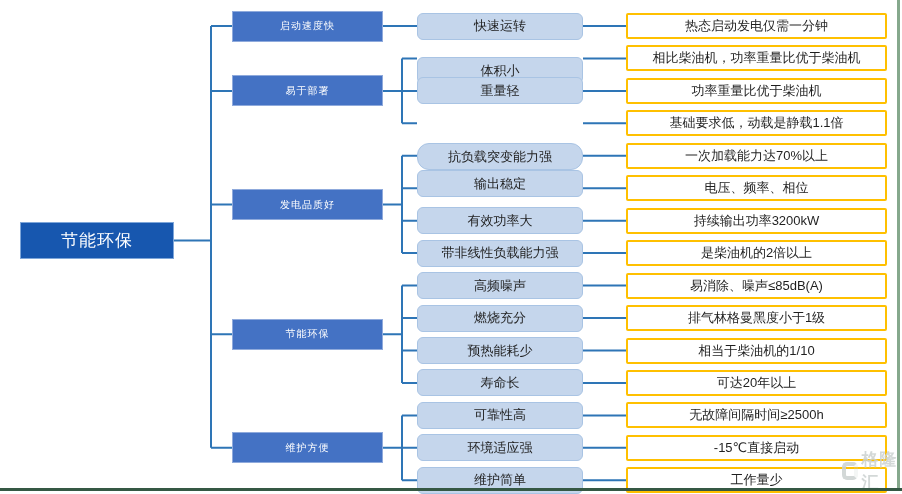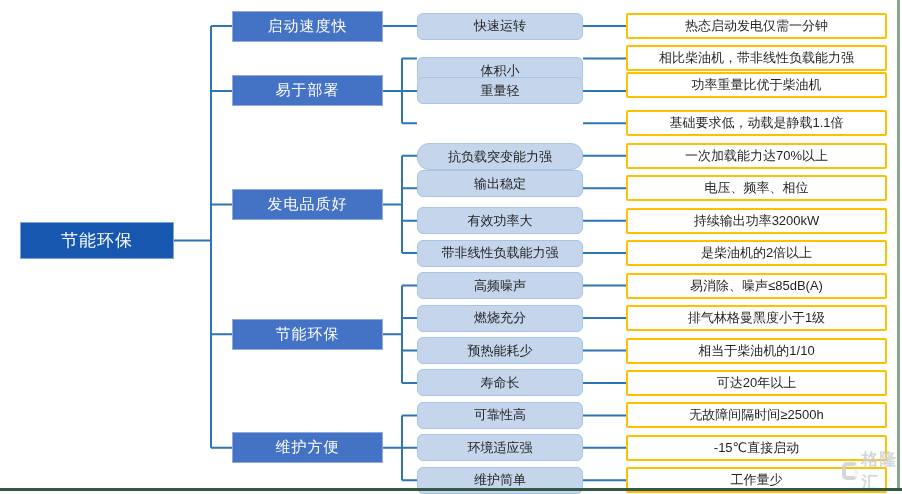--- a/index.html
+++ b/index.html
@@ -1,21 +1,21 @@
 <!DOCTYPE html>
 <html><head>
 <meta charset="utf-8">
 <style>
   html,body{margin:0;padding:0;background:#fff;}
   body{font-family:"Liberation Sans","DejaVu Sans",sans-serif;}
   .stage{position:relative;width:902px;height:494px;background:#ffffff;overflow:hidden;}
   .stage svg{position:absolute;left:0;top:0;}
   .box{position:absolute;box-sizing:border-box;display:flex;align-items:center;justify-content:center;text-align:center;white-space:nowrap;}
   .root-box{width:154px;height:37px;background:#1757AF;border:1px solid #7EA6D9;color:#ffffff;font-size:17px;letter-spacing:1px;}
-  .branch-box{left:232px;width:151px;height:31px;background:#4472C4;border:1px solid #8FAADC;color:#ffffff;font-size:15px;letter-spacing:1px;}
+  .branch-box{left:232px;width:151px;height:31px;background:#4472C4;border:1px solid #8FAADC;color:#ffffff;font-size:10px;letter-spacing:1px;}
   .feature-box{left:417px;width:166px;height:27px;background:#C5D6EC;border:1px solid #A9C4E4;border-radius:6px;color:#1f1f1f;font-size:13px;}
   .detail-box{left:626px;width:261px;height:26px;background:#ffffff;border:2px solid #FFC000;border-radius:2px;color:#1f1f1f;font-size:13px;}
   .edge-bottom{position:absolute;left:0;top:488px;width:902px;height:3px;background:#355844;}
   .edge-right{position:absolute;left:897px;top:0;width:3px;height:491px;background:#85A88C;}
   .watermark{position:absolute;left:818px;top:448px;display:flex;align-items:center;gap:4px;opacity:.85;margin-left:24px;}
   .wm-logo{width:18px;height:18px;box-sizing:border-box;border:4px solid #CCD2D1;border-right-color:rgba(204,210,209,.25);border-radius:5px;}
   .wm-text{color:#CCD2D1;font-size:17px;font-weight:bold;letter-spacing:1px;}
 </style>
 </head>
 <body>
@@ -54,22 +54,22 @@
   <div class="box feature-box" style="top:239.6px;">带非线性负载能力强</div>
   <div class="box feature-box" style="top:272.1px;">高频噪声</div>
   <div class="box feature-box" style="top:304.5px;">燃烧充分</div>
   <div class="box feature-box" style="top:337px;">预热能耗少</div>
   <div class="box feature-box" style="top:369.4px;">寿命长</div>
   <div class="box feature-box" style="top:401.9px;">可靠性高</div>
   <div class="box feature-box" style="top:434.3px;">环境适应强</div>
   <div class="box feature-box" style="top:466.8px;">维护简单</div>
 
   <div class="box detail-box" style="top:13px;">热态启动发电仅需一分钟</div>
-  <div class="box detail-box" style="top:45.4px;">相比柴油机，带非线性负载能力强</div>
-  <div class="box detail-box" style="top:72px;">功率重量比优于柴油机</div>
+  <div class="box detail-box" style="top:45.4px;">相比柴油机，功率重量比优于柴油机</div>
+  <div class="box detail-box" style="top:78px;">功率重量比优于柴油机</div>
   <div class="box detail-box" style="top:110.3px;">基础要求低，动载是静载1.1倍</div>
   <div class="box detail-box" style="top:142.8px;">一次加载能力达70%以上</div>
   <div class="box detail-box" style="top:175.2px;">电压、频率、相位</div>
   <div class="box detail-box" style="top:207.7px;">持续输出功率3200kW</div>
   <div class="box detail-box" style="top:240.1px;">是柴油机的2倍以上</div>
   <div class="box detail-box" style="top:272.6px;">易消除、噪声≤85dB(A)</div>
   <div class="box detail-box" style="top:305px;">排气林格曼黑度小于1级</div>
   <div class="box detail-box" style="top:337.5px;">相当于柴油机的1/10</div>
   <div class="box detail-box" style="top:369.9px;">可达20年以上</div>
   <div class="box detail-box" style="top:402.4px;">无故障间隔时间≥2500h</div>

